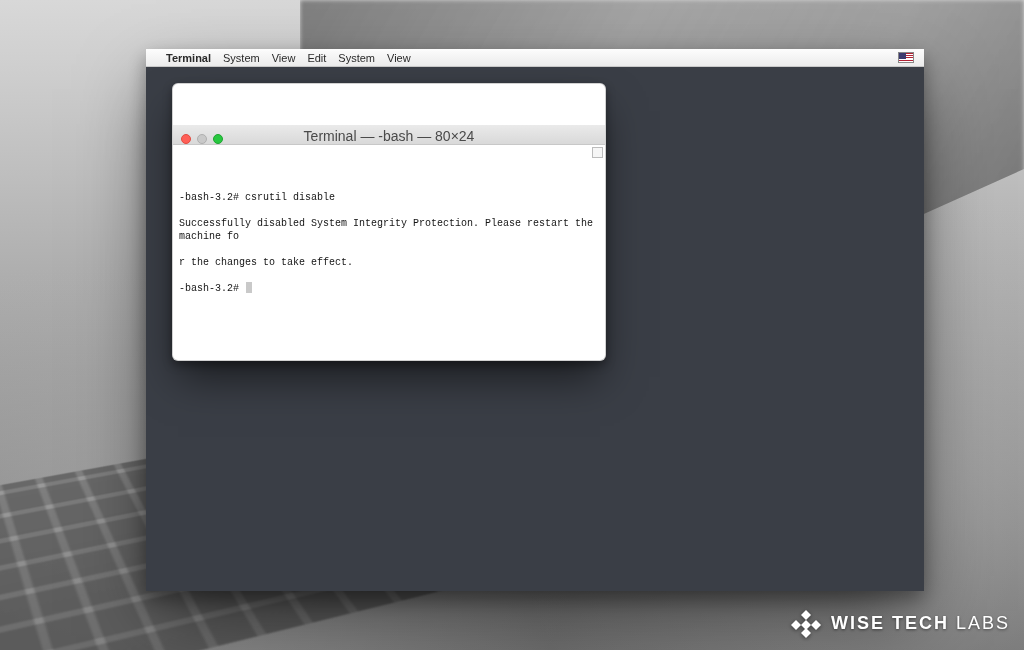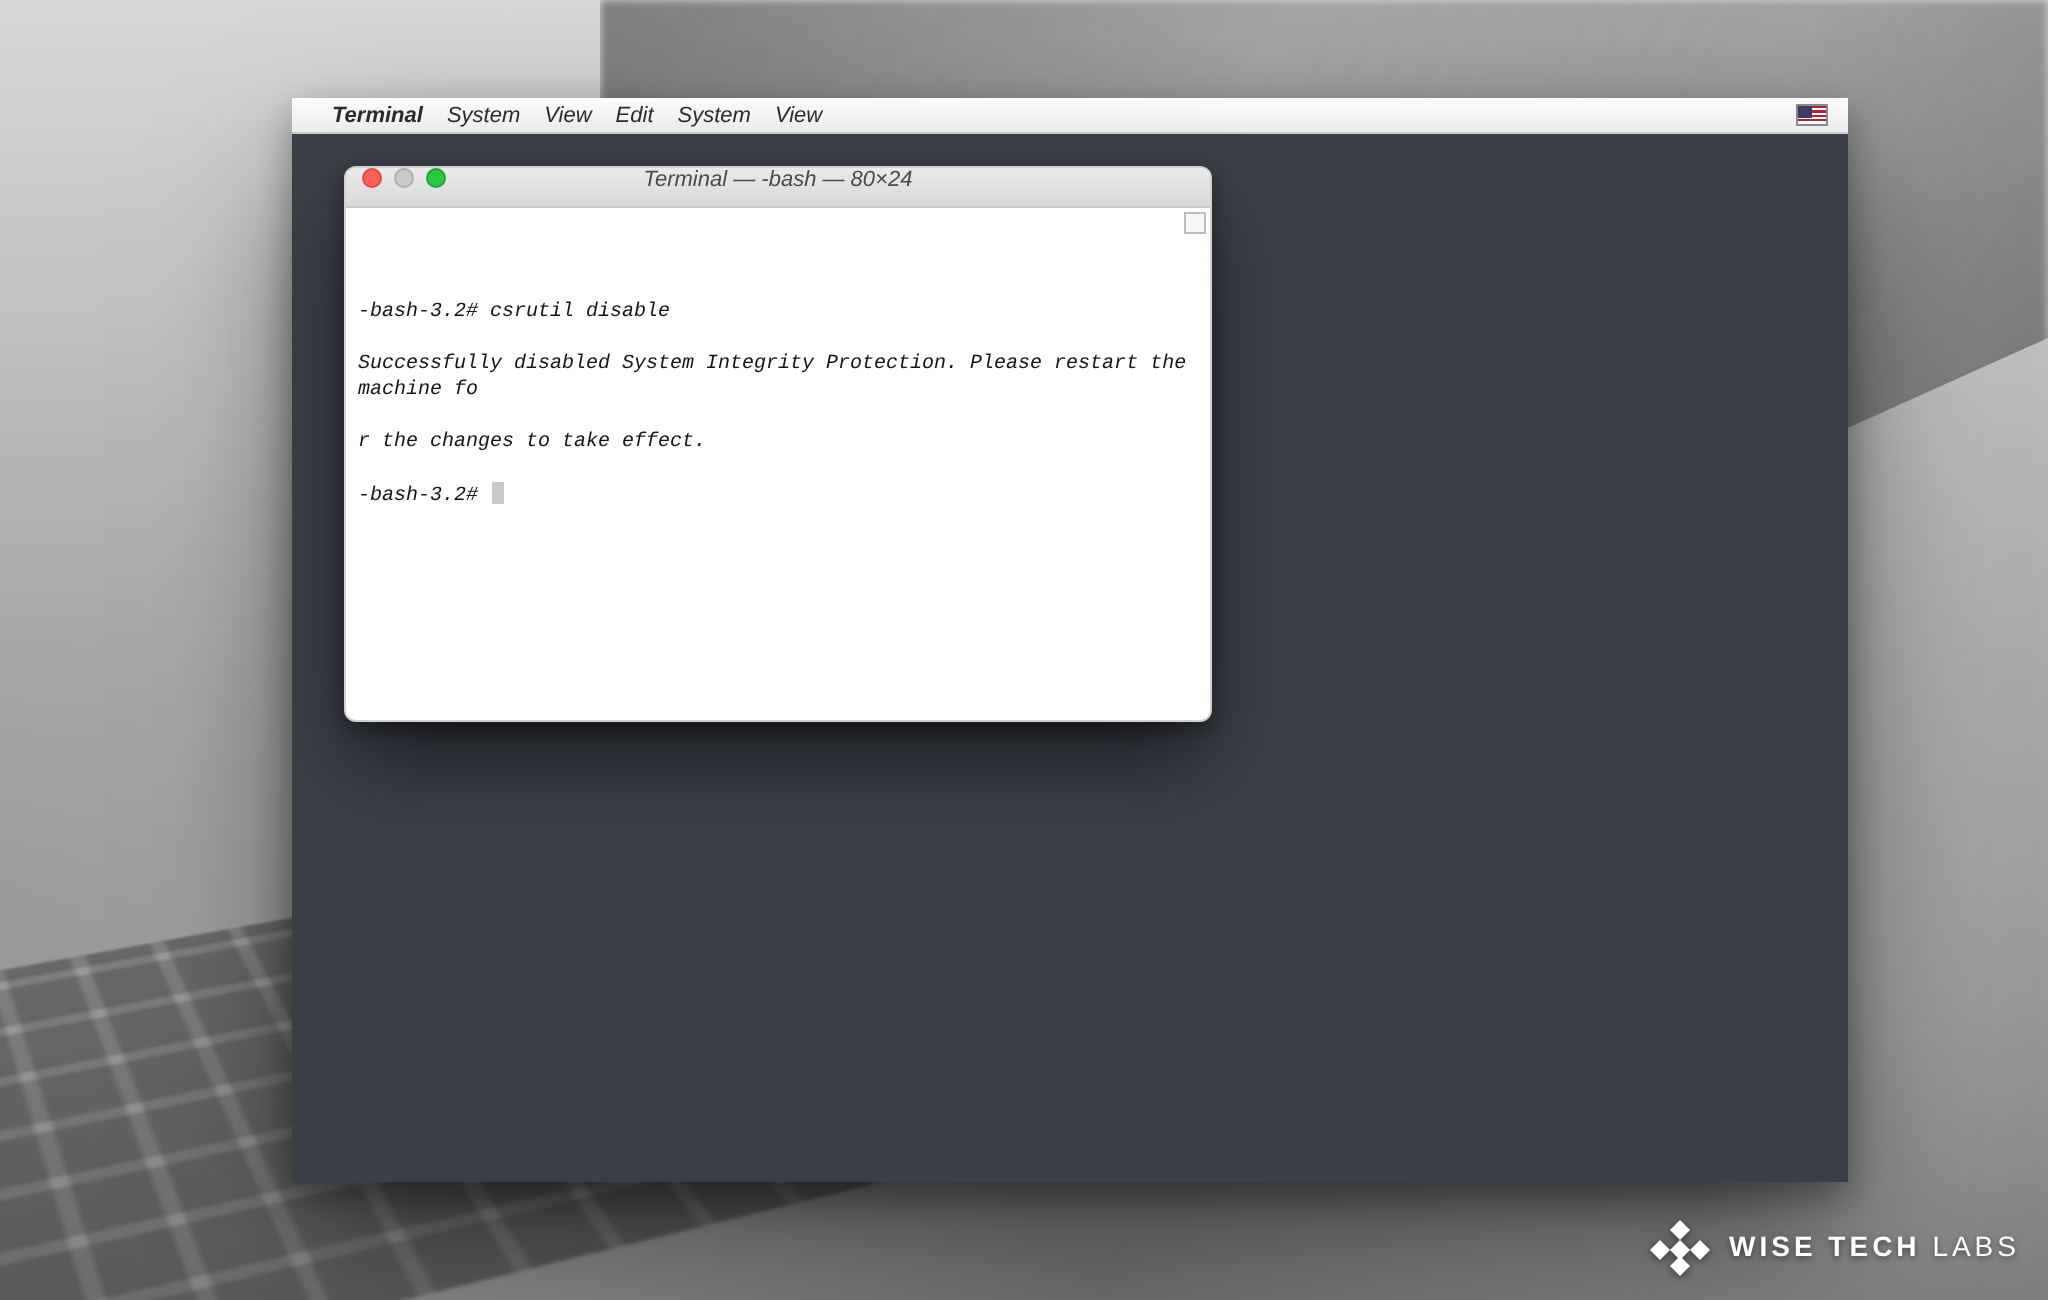--- a/index.html
+++ b/index.html
@@ -34,21 +34,20 @@
       opacity:0.9;
     }
 
     
     .desktop {
       position: absolute;
       left: 146px; top: 49px;
       width: 778px; height: 542px;
       background: #3a3e46;
       box-shadow: 0 30px 70px -10px rgba(0,0,0,0.55), 0 8px 18px rgba(0,0,0,0.35);
-      font-style: italic;
     }
     .menubar {
       height: 18px;
       background: linear-gradient(#fdfdfd, #ececec);
       border-bottom: 1px solid #c9c9c9;
       display: flex; align-items: center;
       padding: 0 10px;
       font-size: 11px; color:#2b2b2b;
       user-select:none;
     }
@@ -70,23 +69,23 @@
       background:#ffffff;
       border-radius:6px;
       box-shadow: 0 22px 40px -6px rgba(0,0,0,0.55), 0 4px 10px rgba(0,0,0,0.35);
       overflow:hidden;
       border:1px solid rgba(0,0,0,0.18);
     }
     .term-titlebar{
       height:20px;
       background:linear-gradient(#eaeaea,#d9d9d9);
       border-bottom:1px solid #c8c8c8;
-      display:flex; align-items:flex-start;
+      display:flex; align-items:flex-end;
       position:relative;
-      font-size:11px; color:#4a4a4a;
+      font-size:14px; color:#4a4a4a;margin-top:41px;
     }
     .traffic{display:flex; gap:6px; padding-left:8px;}
     .traffic .btn{width:10px;height:10px;border-radius:50%;}
     .btn.close{background:#ff5f57;border:0.5px solid #e24b41;}
     .btn.min{background:#c9c9c9;border:0.5px solid #b0b0b0;}
     .btn.max{background:#28c840;border:0.5px solid #1fa532;}
     .term-title{position:absolute; left:0; right:0; text-align:center; pointer-events:none;}
     .term-body{
       position:relative;
       padding:20px 6px;
@@ -101,21 +100,21 @@
       width:11px; height:11px; border:1px solid #bcbcbc; background:#f6f6f6;
     }
     .cursor{display:inline-block;width:6px;height:11px;background:#c9c9c9;vertical-align:-2px;margin-left:1px;}
     .prompt{}
 
     
     .watermark{
       position:absolute; right:14px; bottom:12px;
       display:flex; align-items:center; gap:10px;
       color:#fff; font-weight:600; letter-spacing:2px;
-      font-size:14px;
+      font-size:18px;
       text-shadow:0 1px 3px rgba(0,0,0,0.5);
       margin-top:18px;
     }
     .watermark svg{filter:drop-shadow(0 1px 2px rgba(0,0,0,0.5));}
     .watermark .thin{font-weight:300;}
   </style>
 </head>
 <body>
 
 <div class="backdrop"></div>

